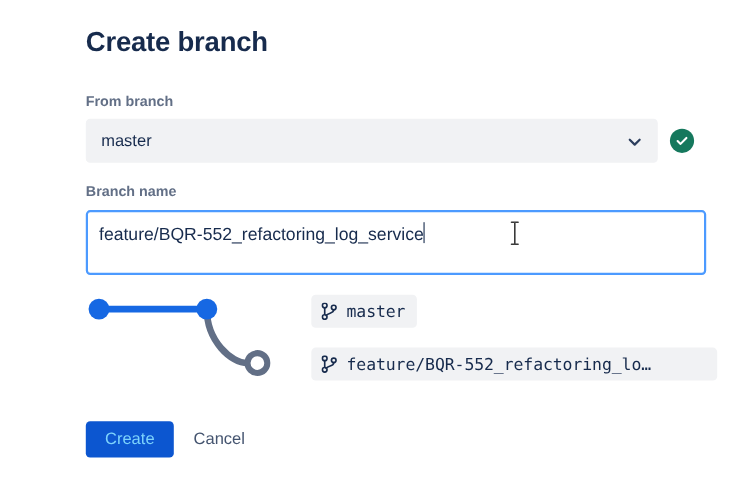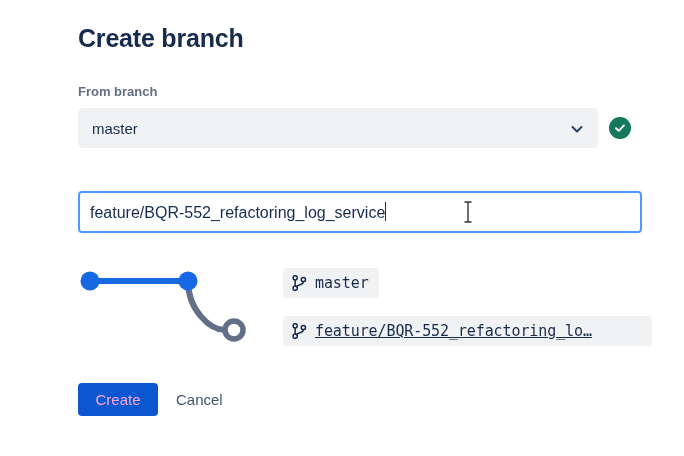--- a/index.html
+++ b/index.html
@@ -90,21 +90,21 @@
     align-items: center;
     justify-content: center;
   }
 
   
   .input-wrap {
     position: absolute;
     left: 58px;
     top: 191px;
     width: 564px;
-    height: 42px;
+    height: 59px;
     background: #ffffff;
     border: 2px solid #4C9AFF;
     border-radius: 4px;
     box-sizing: border-box;
   }
   .input-value {
     position: absolute;
     left: 10px;
     top: 9px;
     font-size: 16px;
@@ -137,21 +137,21 @@
     border-radius: 4px;
     box-sizing: border-box;
     display: flex;
     align-items: center;
     padding: 0 10px 0 9px;
     height: 30px;
     white-space: nowrap;
     overflow: hidden;
   }
   .chip-master { left: 263px; top: 268px; }
-  .chip-feature { left: 263px; top: 316px; width: 369px; text-decoration: underline; }
+  .chip-feature { left: 263px; top: 316px; width: 369px; }
   .chip-icon {
     width: 15px;
     height: 16px;
     flex: 0 0 auto;
     margin-right: 8px;
   }
   .chip-label {
     font-family: "DejaVu Sans Mono", "Liberation Mono", monospace;
     font-size: 15px;
     color: #172B4D;
@@ -162,21 +162,21 @@
   
   .btn-create {
     position: absolute;
     left: 58px;
     top: 383px;
     width: 80px;
     height: 33px;
     background: #0C56D0;
     border: none;
     border-radius: 4px;
-    color: #f9a8d4;
+    color: #7dd3fc;
     font-family: "Liberation Sans", sans-serif;
     font-size: 15px;
     font-weight: 400;
     cursor: pointer;
     padding: 0;
   }
   .btn-cancel {
     position: absolute;
     left: 150px;
     top: 383px;
@@ -218,20 +218,21 @@
       </svg>
     </span>
   </div>
 
   <div class="success-badge">
     <svg width="14" height="14" viewBox="0 0 14 14">
       <path d="M3 7.2 L5.7 9.8 L11 4.4" fill="none" stroke="#ffffff" stroke-width="1.9" stroke-linecap="round" stroke-linejoin="round"></path>
     </svg>
   </div>
 
+  <div class="field-label label-branch-name">Branch name</div>
 
   <div class="input-wrap">
     <span class="input-value"><span>feature/BQR-552_refactoring_log_service</span><span class="text-caret"></span></span>
   </div>
 
   <div class="branch-graph">
     <svg width="200" height="100" viewBox="0 0 200 100">
 
       <path d="M118 23 C 118 52, 140 72, 155 72" fill="none" stroke="#626F86" stroke-width="6" stroke-linecap="round"></path>
 

